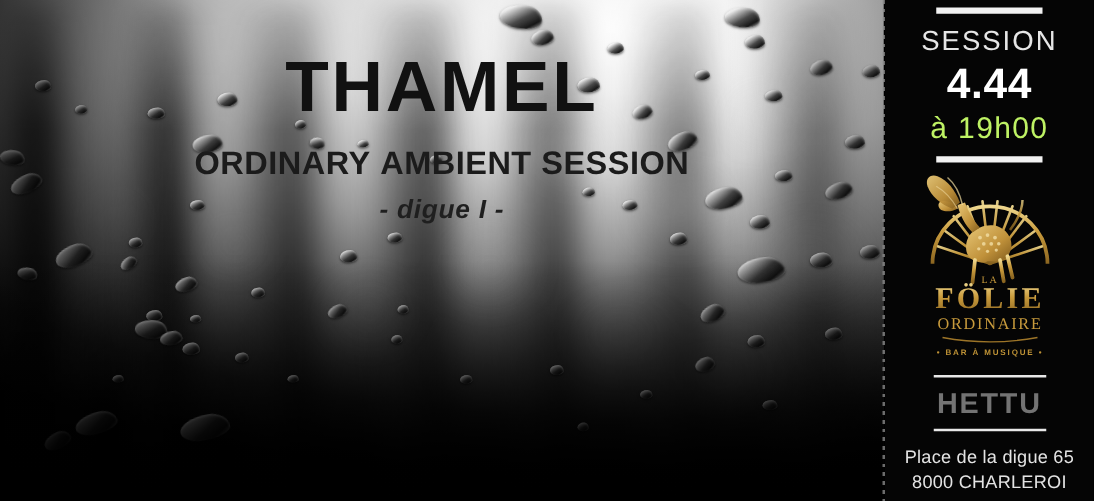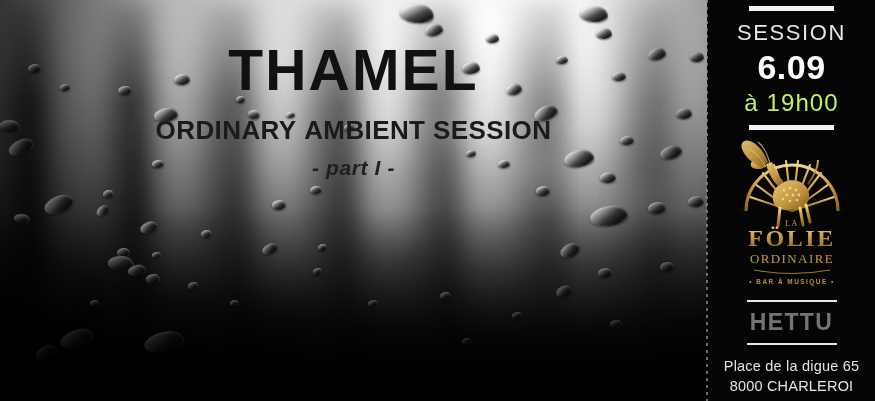--- a/index.html
+++ b/index.html
@@ -232,30 +232,30 @@
     </div>
 
     <div class="vign"></div>
   </div>
 
   <div class="titles">
     <div class="t-main">THAMEL</div>
     <div class="t-sub">
       <span class="b">ORDINARY</span><span> </span><span class="n">AMBIENT SESSION</span>
     </div>
-    <div class="t-part">- part I -</div>
+    <div class="t-part">- digue I -</div>
   </div>
 
   <div class="perf"></div>
 
   <div class="panel">
 
     <div class="bar-top"></div>
     <div class="samedi">SESSION</div>
-    <div class="datebig">6.09</div>
+    <div class="datebig">4.44</div>
     <div class="hour">à 19h00</div>
     <div class="bar-mid"></div>
 
     <div class="logo">
       <svg viewBox="0 0 128 152">
         <defs>
           <linearGradient id="gld" x1="0" y1="0" x2="0" y2="1">
             <stop offset="0%" stop-color="#EFD88F"></stop>
             <stop offset="45%" stop-color="#C99B3C"></stop>
             <stop offset="100%" stop-color="#8B6520"></stop>

